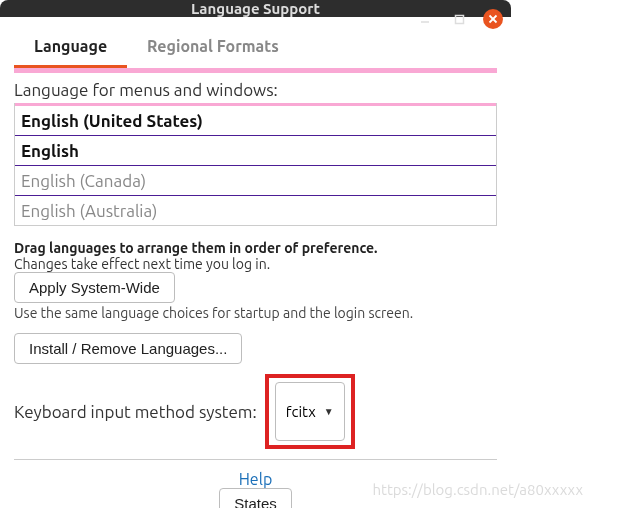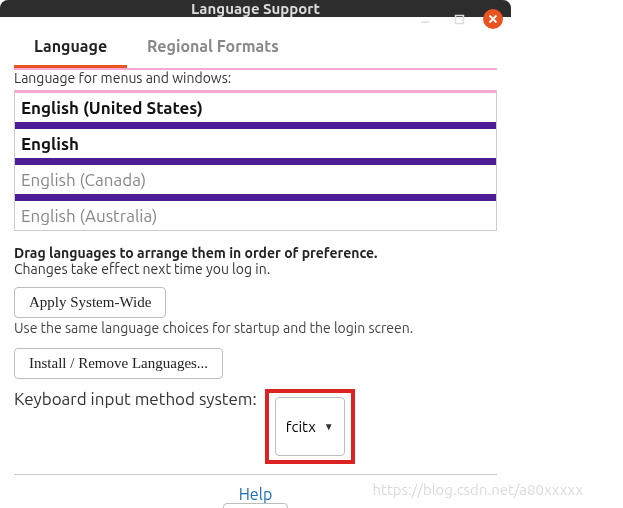--- a/index.html
+++ b/index.html
@@ -57,86 +57,86 @@
   color: #fff;
 }
 .content {
   flex: 1;
   padding: 10px 14px 10px 14px;
   display: flex;
   flex-direction: column;
 }
 .tabbar {
   display: flex;
-  border-bottom: 2px solid #f9a8d4;
-  margin-bottom: 0;
+  border-bottom: 5px solid #f9a8d4;
+  margin-bottom: 7px;
 }
 .tab {
   padding: 10px 20px;
   font-size: 16px;
   font-weight: 600;
   color: #888;
   cursor: pointer;
   border-bottom: 3px solid transparent;
 }
 .tab.active {
   color: #222;
   border-bottom: 3px solid #e95420;
 }
 .section-label {
-  font-size: 14px;
+  font-size: 17px;
   color: #333;
   margin-bottom: 4px;
 }
 .lang-list {
   border: 1px solid #ccc;
   border-top: none;
   margin-bottom: 10px;
 }
 .lang-list .lang-item {
   padding: 5px 6px;
   font-size: 17px;
   color: #888;
-  border-top: 7px solid #4c1d95;
+  border-top: 1px solid #4c1d95;
 }
 .lang-list .lang-item.strong {
   color: #111;
   font-weight: 600;
 }
 .lang-list .lang-item:first-child {
   border-top: 3px solid #f9a8d4;
 }
 .hint-bold {
   font-weight: 700;
   font-size: 14px;
   color: #222;
   margin-top: 4px;
 }
 .hint {
   font-size: 14px;
   color: #333;
-  margin-bottom: 10px;
 }
 .btn {
   background: #fff;
   border: 1px solid #bdbdbd;
   border-radius: 4px;
   padding: 6px 14px;
   font-size: 15px;
   color: #222;
   cursor: pointer;
-  font-family: Liberation Serif, serif;
+  font-family: Liberation Sans, sans-serif;
 }
 .subtext {
   font-size: 14px;
   color: #444;
   margin: 2px 0 12px 0;
 }
 .row {
   display: flex;
+  align-items: center;
   gap: 8px;
   margin: 10px 0;
 }
 .kb-label {
   font-size: 17px;
   color: #333;
 }
 .highlight-box {
   border: 4px solid #d22;
   padding: 4px 6px;

